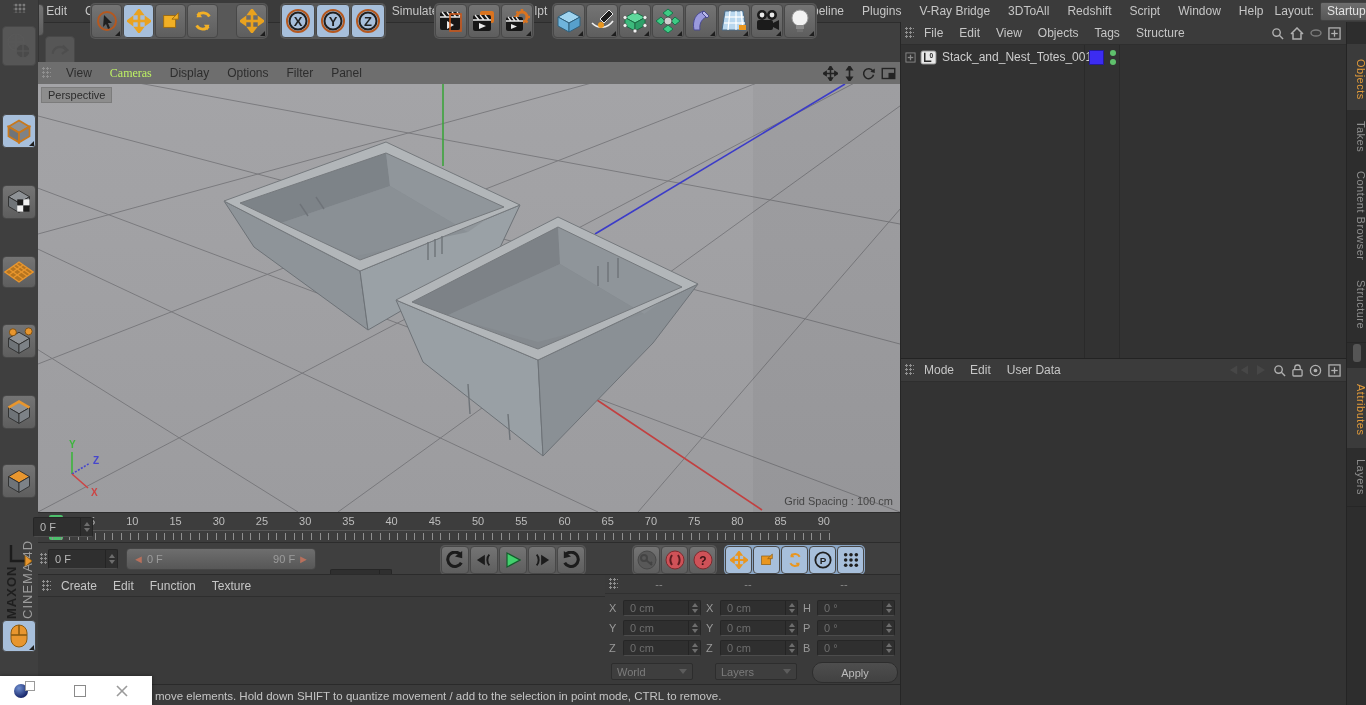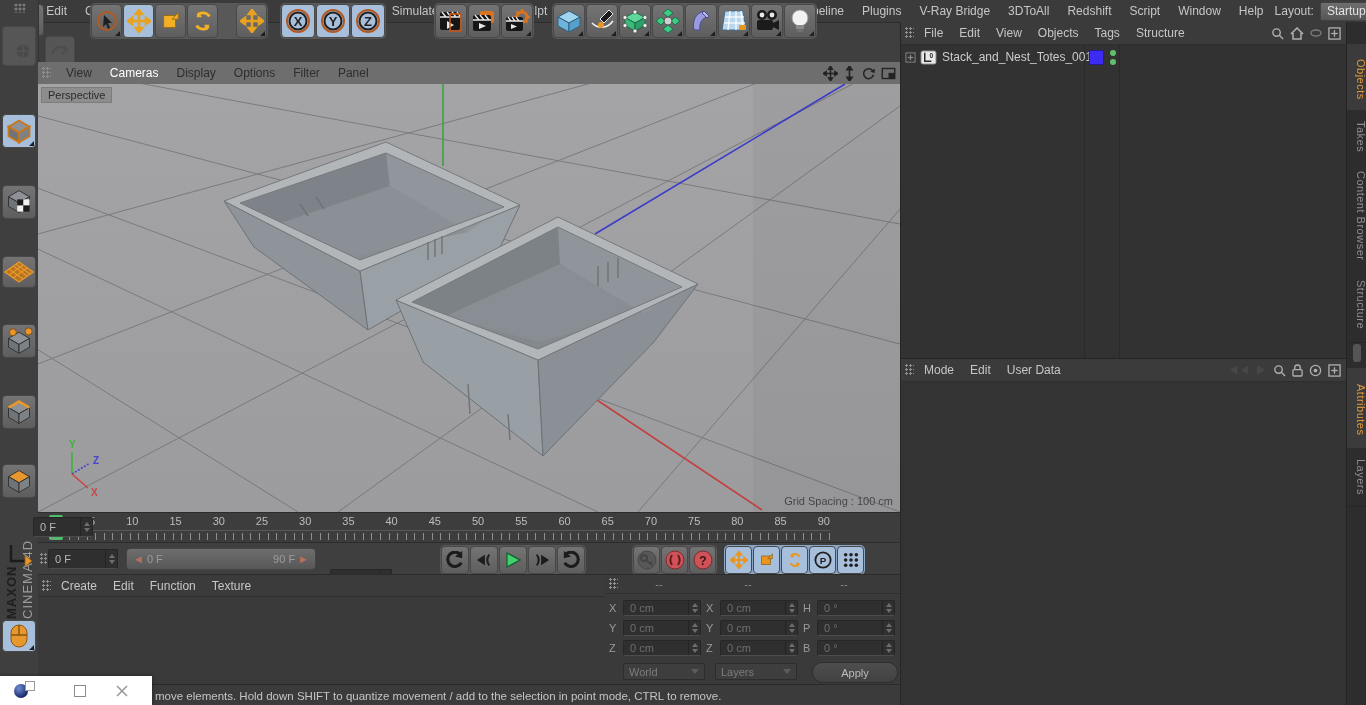--- a/index.html
+++ b/index.html
@@ -391,21 +391,21 @@
       <span style="writing-mode:vertical-rl;transform:rotate(180deg);font-weight:bold;font-size:13px;color:#1e1e1e;letter-spacing:1px;">MAXON</span>
       <span style="writing-mode:vertical-rl;transform:rotate(180deg);font-size:13px;color:#9c9c9c;letter-spacing:1px;">CINEMA 4D</span>
     </div>
   </div>
 
   <div class="abs menu-row" style="left:38px;top:62px;width:862px;height:22px;background:#6e6e6e;border-bottom:1px solid #555;">
     <div class="dots" style="margin:0 4px;"></div>
     <div style="display:flex;">
 
     <span class="mi" style="color:#2d2d2d;">View</span>
-        <span class="mi" style="color:#ffffff;">Cameras</span>
+        <span class="mi" style="color:#bef264;font-family:Liberation Serif, serif;">Cameras</span>
         <span class="mi" style="color:#2d2d2d;">Display</span>
         <span class="mi" style="color:#2d2d2d;">Options</span>
         <span class="mi" style="color:#2d2d2d;">Filter</span>
         <span class="mi" style="color:#2d2d2d;">Panel</span>
       </div>
     <div style="margin-left:auto;display:flex;align-items:center;gap:5px;padding-right:4px;">
       <span class="ico">
           <svg width="15" height="15" viewBox="0 0 24 24">
             <g stroke="#232323" stroke-width="2.4" fill="#232323">
               <line x1="12" y1="4" x2="12" y2="20"></line>
@@ -808,21 +808,21 @@
           <span style="width:10px;color:#9a9a9a;">B</span>
           <div class="field dis" style="width:78px;height:16px;">
             <span>0 °</span>
             <span class="spin">
               <i class="up"></i>
               <i class="dn"></i>
             </span>
           </div>
         </div>
       </div>
-    <div class="abs" style="left:18px;top:88px;width:82px;height:17px;background:#3e3e3e;border:1px solid #2d2d2d;border-radius:2px;display:flex;align-items:center;padding:0 5px;box-sizing:border-box;color:#7c7c7c;">
+    <div class="abs" style="left:6px;top:88px;width:82px;height:17px;background:#3e3e3e;border:1px solid #2d2d2d;border-radius:2px;display:flex;align-items:center;padding:0 5px;box-sizing:border-box;color:#7c7c7c;">
       <span>World</span>
       <span style="margin-left:auto;width:0;height:0;border-left:4px solid transparent;border-right:4px solid transparent;border-top:5px solid #5c5c5c;"></span>
     </div>
     <div class="abs" style="left:110px;top:88px;width:82px;height:17px;background:#3e3e3e;border:1px solid #2d2d2d;border-radius:2px;display:flex;align-items:center;padding:0 5px;box-sizing:border-box;color:#7c7c7c;">
       <span>Layers</span>
       <span style="margin-left:auto;width:0;height:0;border-left:4px solid transparent;border-right:4px solid transparent;border-top:5px solid #5c5c5c;"></span>
     </div>
     <div class="abs" style="left:207px;top:87px;width:84px;height:19px;background:linear-gradient(#4e4e4e,#414141);border:1px solid #2d2d2d;border-radius:10px;display:flex;align-items:center;justify-content:center;color:#bcbcbc;">
       <span>Apply</span>
     </div>

